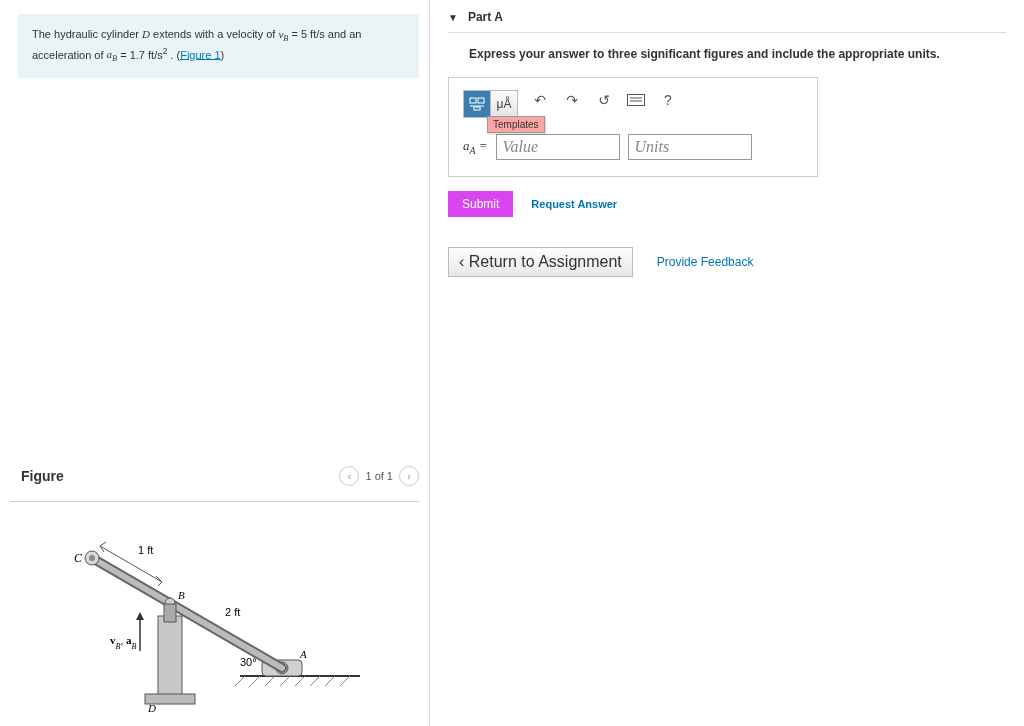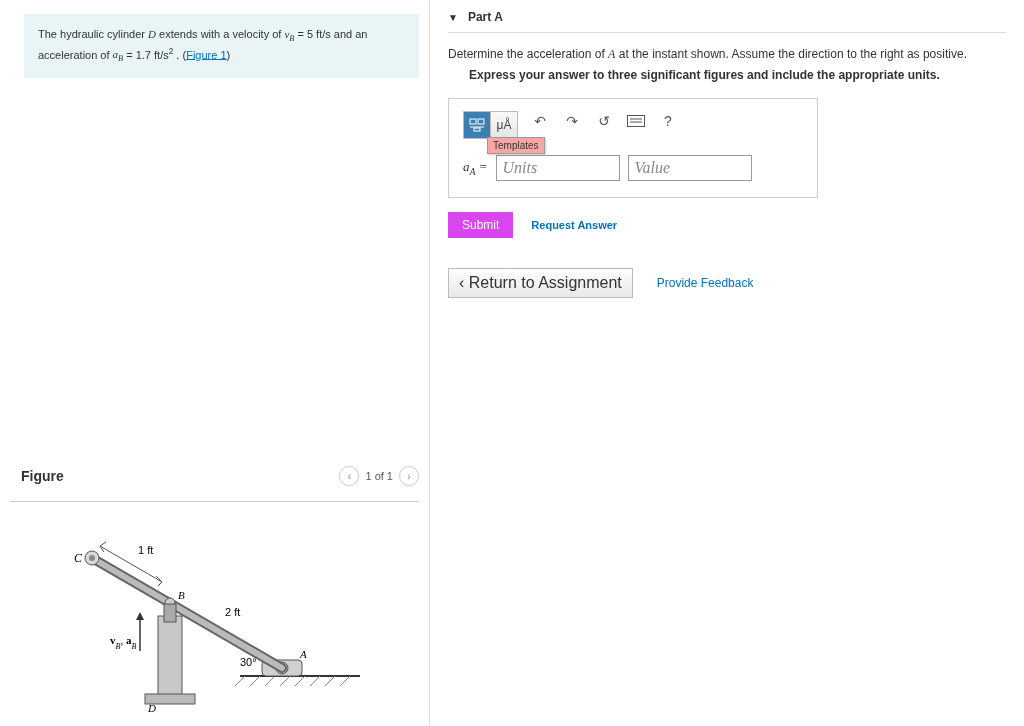--- a/index.html
+++ b/index.html
@@ -15,21 +15,21 @@
   .left-col {
     width: 430px;
     border-right: 1px solid #ddd;
     padding: 0;
     box-sizing: border-box;
     position: relative;
   }
   .intro-box {
     background: #e8f4f6;
     padding: 12px 14px;
-    margin: 14px 10px 0 24px;
+    margin: 14px 10px 0 18px;
     font-size: 11px;
     line-height: 1.5;
   }
   .intro-box a { color: #0073b7; text-decoration: underline; }
   .fig-section {
     position: absolute;
     bottom: 10px;
     left: 10px;
     right: 10px;
   }
@@ -182,23 +182,20 @@
     </svg>
   </div>
 </div>
 
 <div class="right-col">
   <div class="part-head">
     <span class="caret">▼</span>
     <span class="title">Part A</span>
   </div>
 
-  <div class="q-text">
-    <span>Determine the acceleration of </span><span class="mi">A</span><span> at the instant shown. Assume the direction to the right as positive.</span>
-  </div>
   <div class="q-instr">Express your answer to three significant figures and include the appropriate units.</div>
 
   <div class="answer-box">
     <div class="toolbar">
       <div class="tb-group">
         <div class="tb-btn active">
           <svg width="16" height="14">
               <rect x="1" y="1" width="6" height="5" fill="none" stroke="#fff"></rect>
               <rect x="9" y="1" width="6" height="5" fill="none" stroke="#fff"></rect>
               <line x1="1" y1="9" x2="15" y2="9" stroke="#fff"></line>
@@ -216,22 +213,22 @@
             <line x1="3" y1="4" x2="15" y2="4" stroke="#555"></line>
             <line x1="3" y1="7" x2="15" y2="7" stroke="#555"></line>
           </svg>
       </div>
       <div class="tb-plain">?</div>
       <div class="templates-tip">Templates</div>
     </div>
 
     <div class="input-row">
       <span class="lbl"><span>a</span><sub>A</sub><span> = </span></span>
+      <div class="vinput value">Value</div>
       <div class="vinput units">Units</div>
-      <div class="vinput value">Value</div>
     </div>
   </div>
 
   <div class="action-row">
     <button class="submit-btn">Submit</button>
     <span class="link bold">Request Answer</span>
   </div>
 
   <div class="return-row">
     <button class="return-btn">‹ <span>Return to Assignment</span></button>

